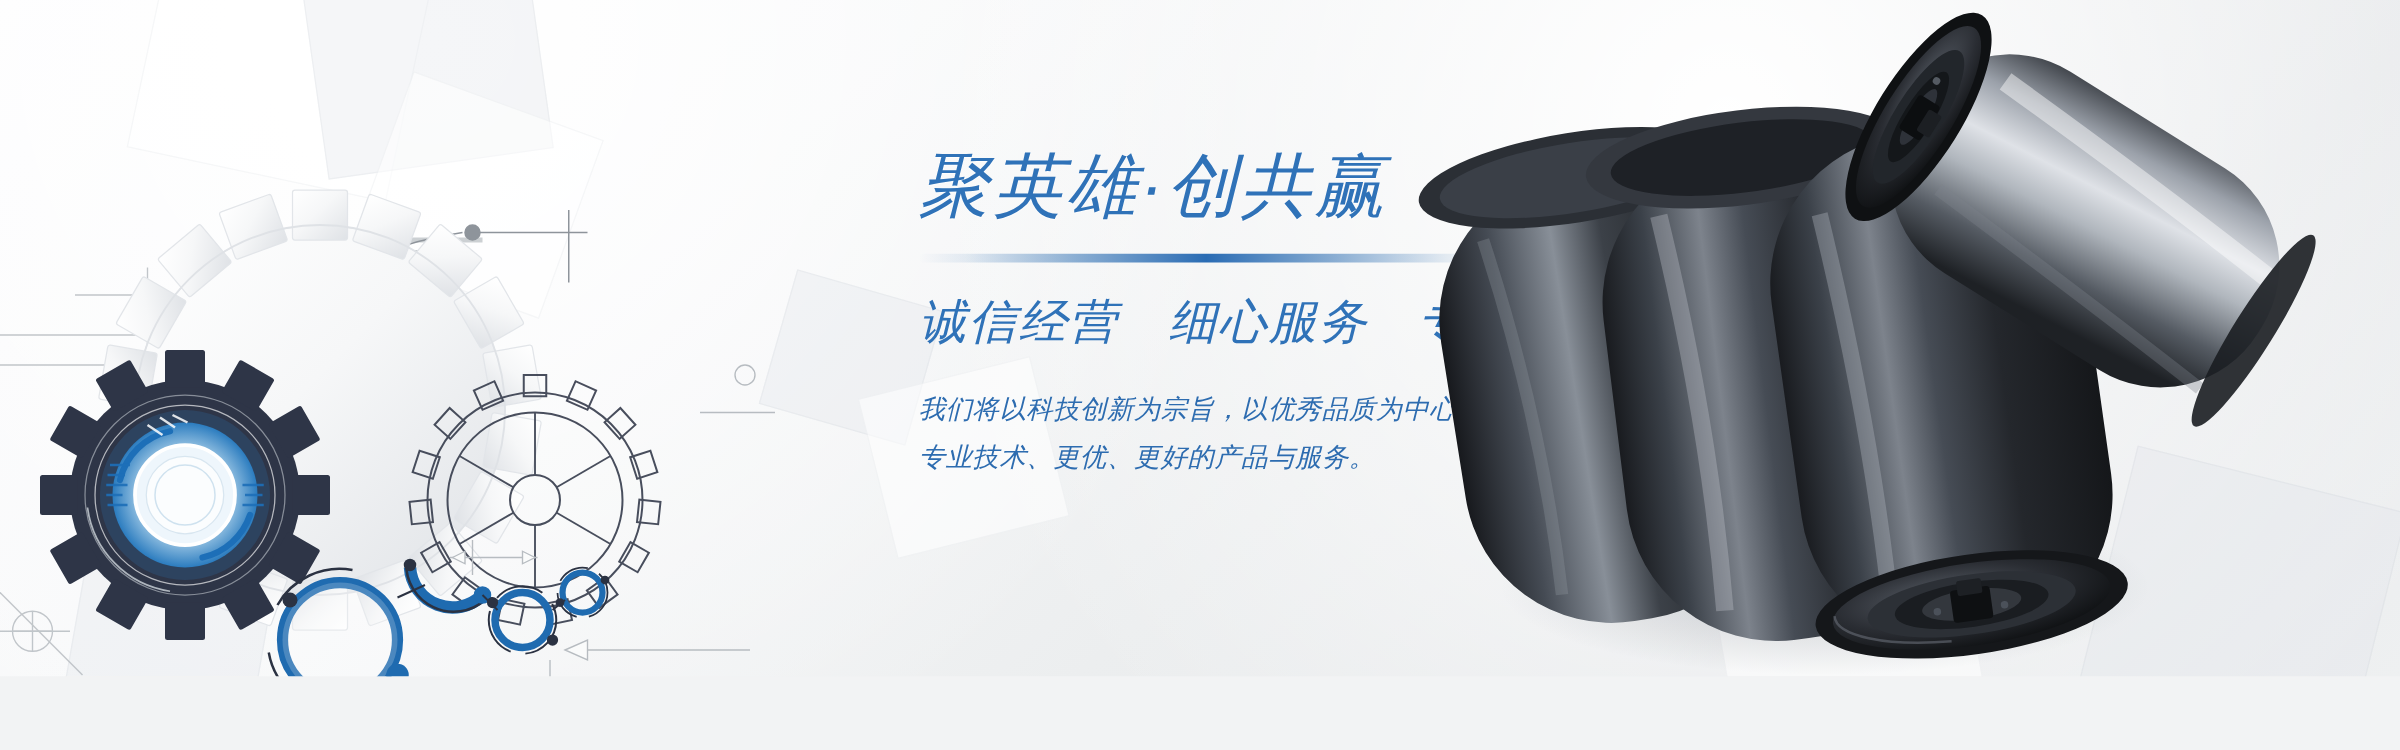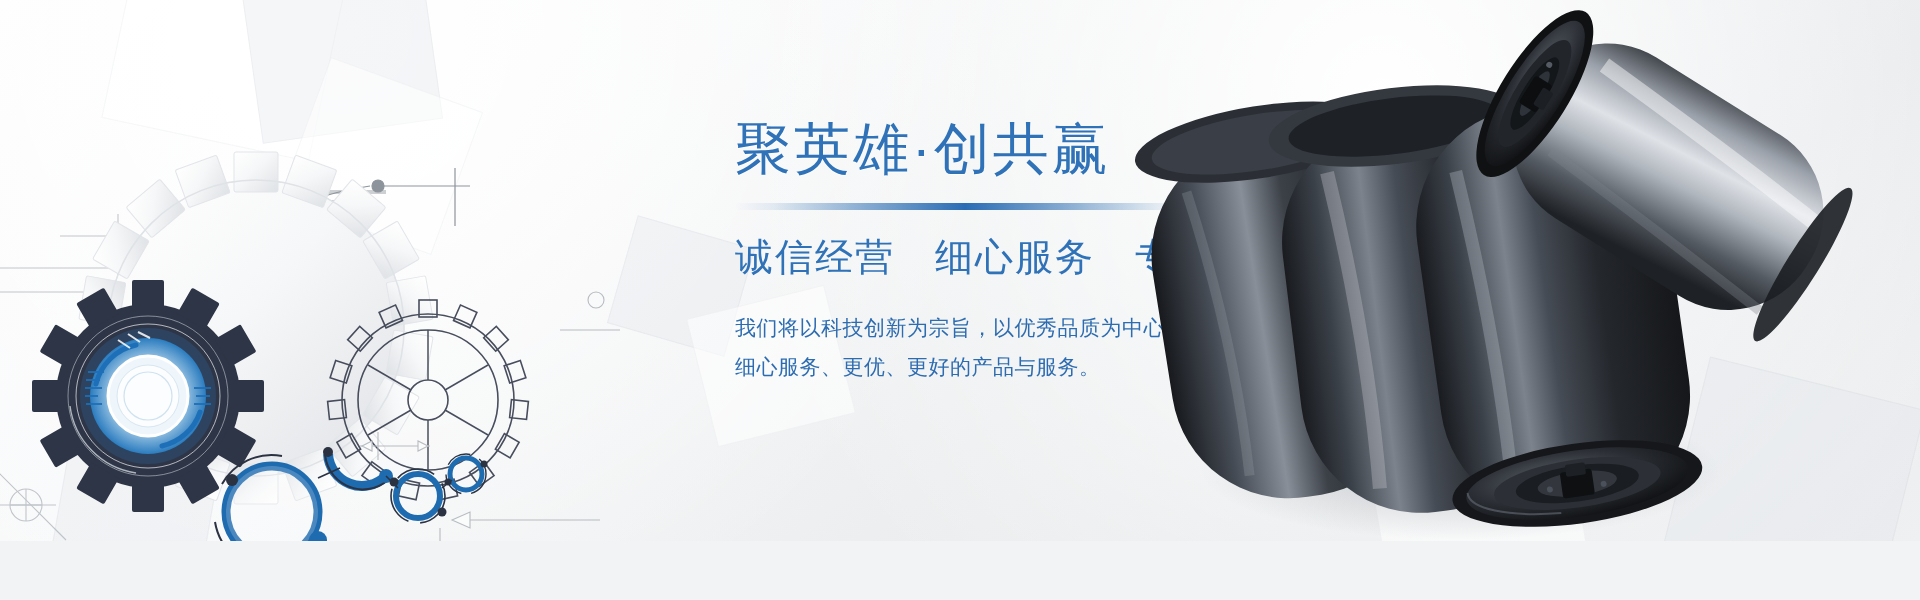--- a/index.html
+++ b/index.html
@@ -8,20 +8,21 @@
     width:1920px;height:600px;overflow:hidden;
     font-family:"Liberation Sans","DejaVu Sans",sans-serif;
     background:#f2f3f4;
   }
   .banner{
     position:relative;width:1920px;height:541px;overflow:hidden;
     background:
       radial-gradient(circle at 72% 18%, #ffffff 0%, rgba(255,255,255,0) 46%),
       radial-gradient(circle at 18% 6%, #ffffff 0%, rgba(255,255,255,0) 40%),
       linear-gradient(138deg,#fdfdfe 0%,#f7f8f9 30%,#eceeef 58%,#e7e9eb 78%,#eef0f1 100%);
+    font-style: italic;
   }
 
   
   .facets{position:absolute;inset:0;}
   .facet{position:absolute;background:rgba(255,255,255,.55);
          border:1px solid rgba(170,178,186,.10);}
   .facet.d{background:rgba(226,230,234,.35);}
 
   
   .tech{position:absolute;left:0;top:0;width:700px;height:600px;}
@@ -384,21 +385,21 @@
       </g>
     </svg>
   </div>
 
   <div class="copy">
     <div class="title">聚英雄·创共赢</div>
     <div class="rule"></div>
     <div class="subtitle">诚信经营　细心服务　专业技术</div>
     <div class="desc">
       <div>我们将以科技创新为宗旨，以优秀品质为中心，为客户</div>
-      <div>细心服务、更优、更好的产品与服务。</div>
+      <div>专业技术、更优、更好的产品与服务。</div>
     </div>
   </div>
 
   <div class="product">
     <svg width="820" height="600" viewBox="0 0 820 600" xmlns="http://www.w3.org/2000/svg">
       <defs>
         <linearGradient id="rollBody" x1="0" y1="0" x2="1" y2="0">
           <stop offset="0%" stop-color="#191b1f"></stop>
           <stop offset="16%" stop-color="#3b4149"></stop>
           <stop offset="34%" stop-color="#7d838c"></stop>

